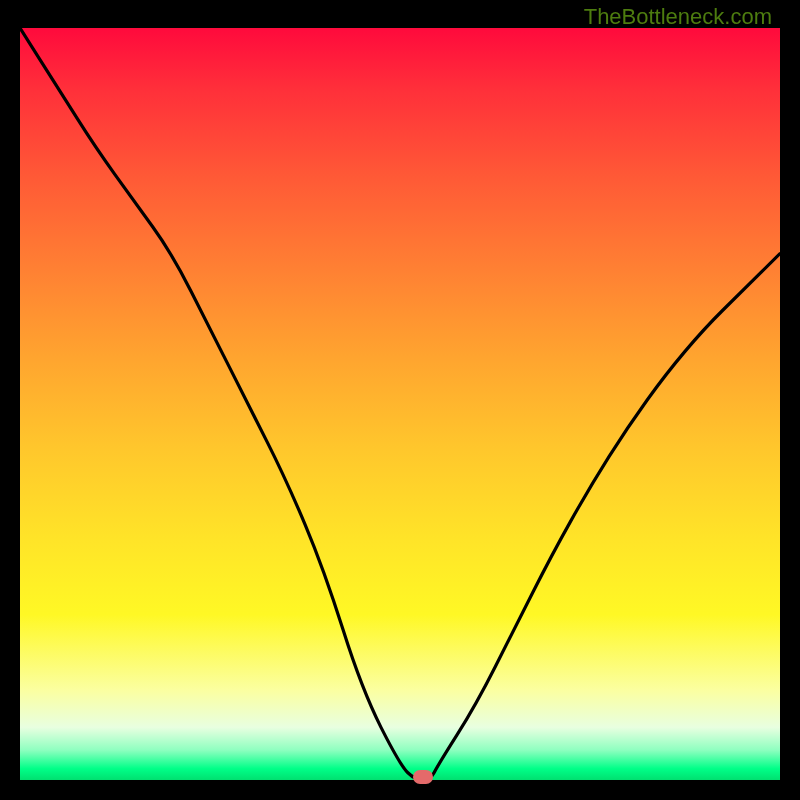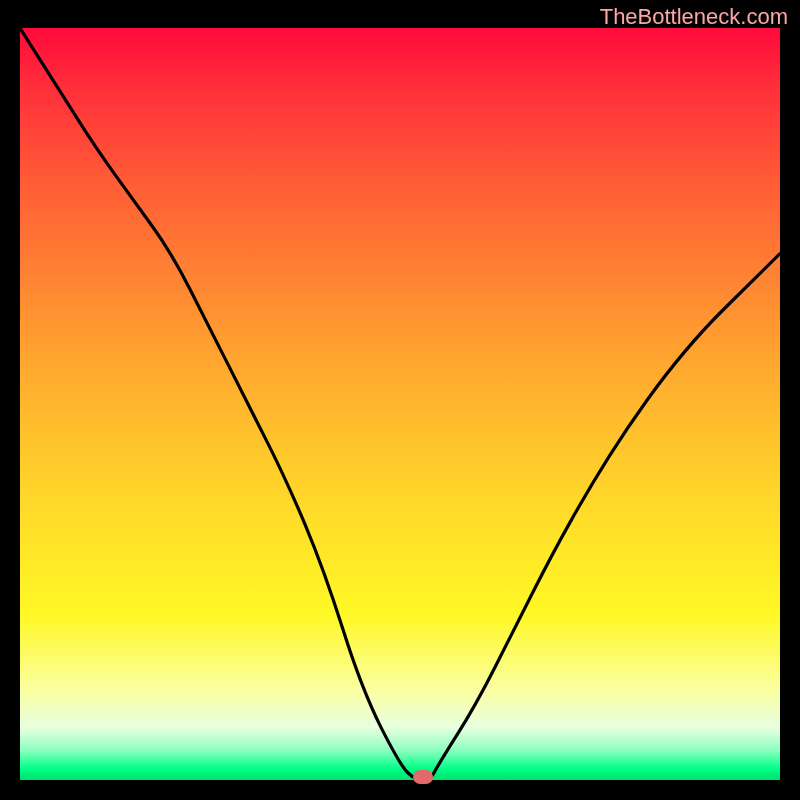--- a/index.html
+++ b/index.html
@@ -7,22 +7,22 @@
     padding: 0;
     width: 800px;
     height: 800px;
     background: #000;
     font-family: Arial, sans-serif;
     position: relative;
   }
   .watermark {
     position: absolute;
     top: 4px;
-    right: 12px;
-    color: #fca5a5;
+    right: 28px;
+    color: #4d7c0f;
     font-size: 22px;
     font-weight: 500;
     z-index: 10;
   }
   .plot-area {
     position: absolute;
     left: 20px;
     top: 28px;
     width: 760px;
     height: 752px;

